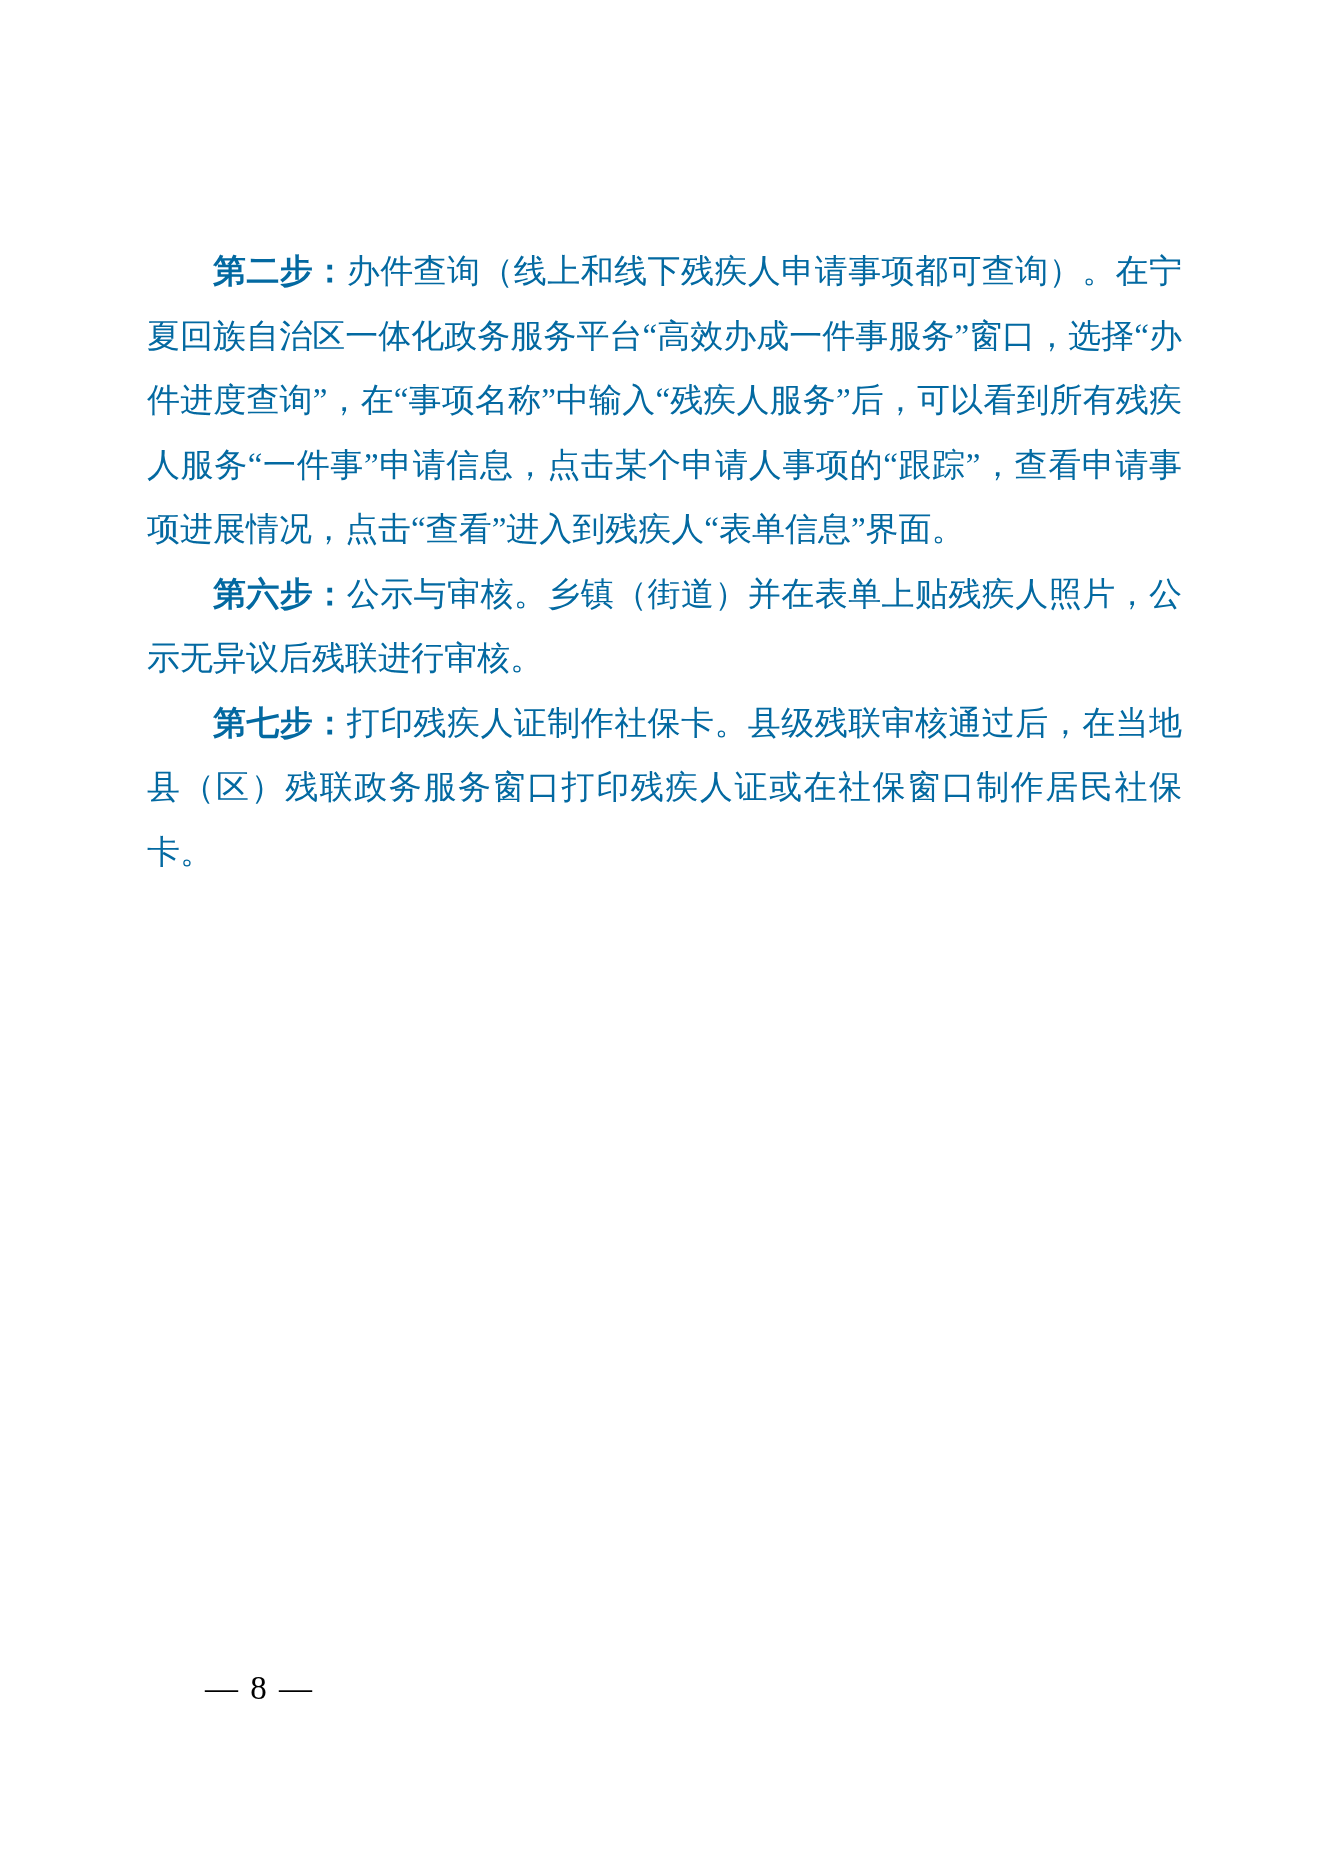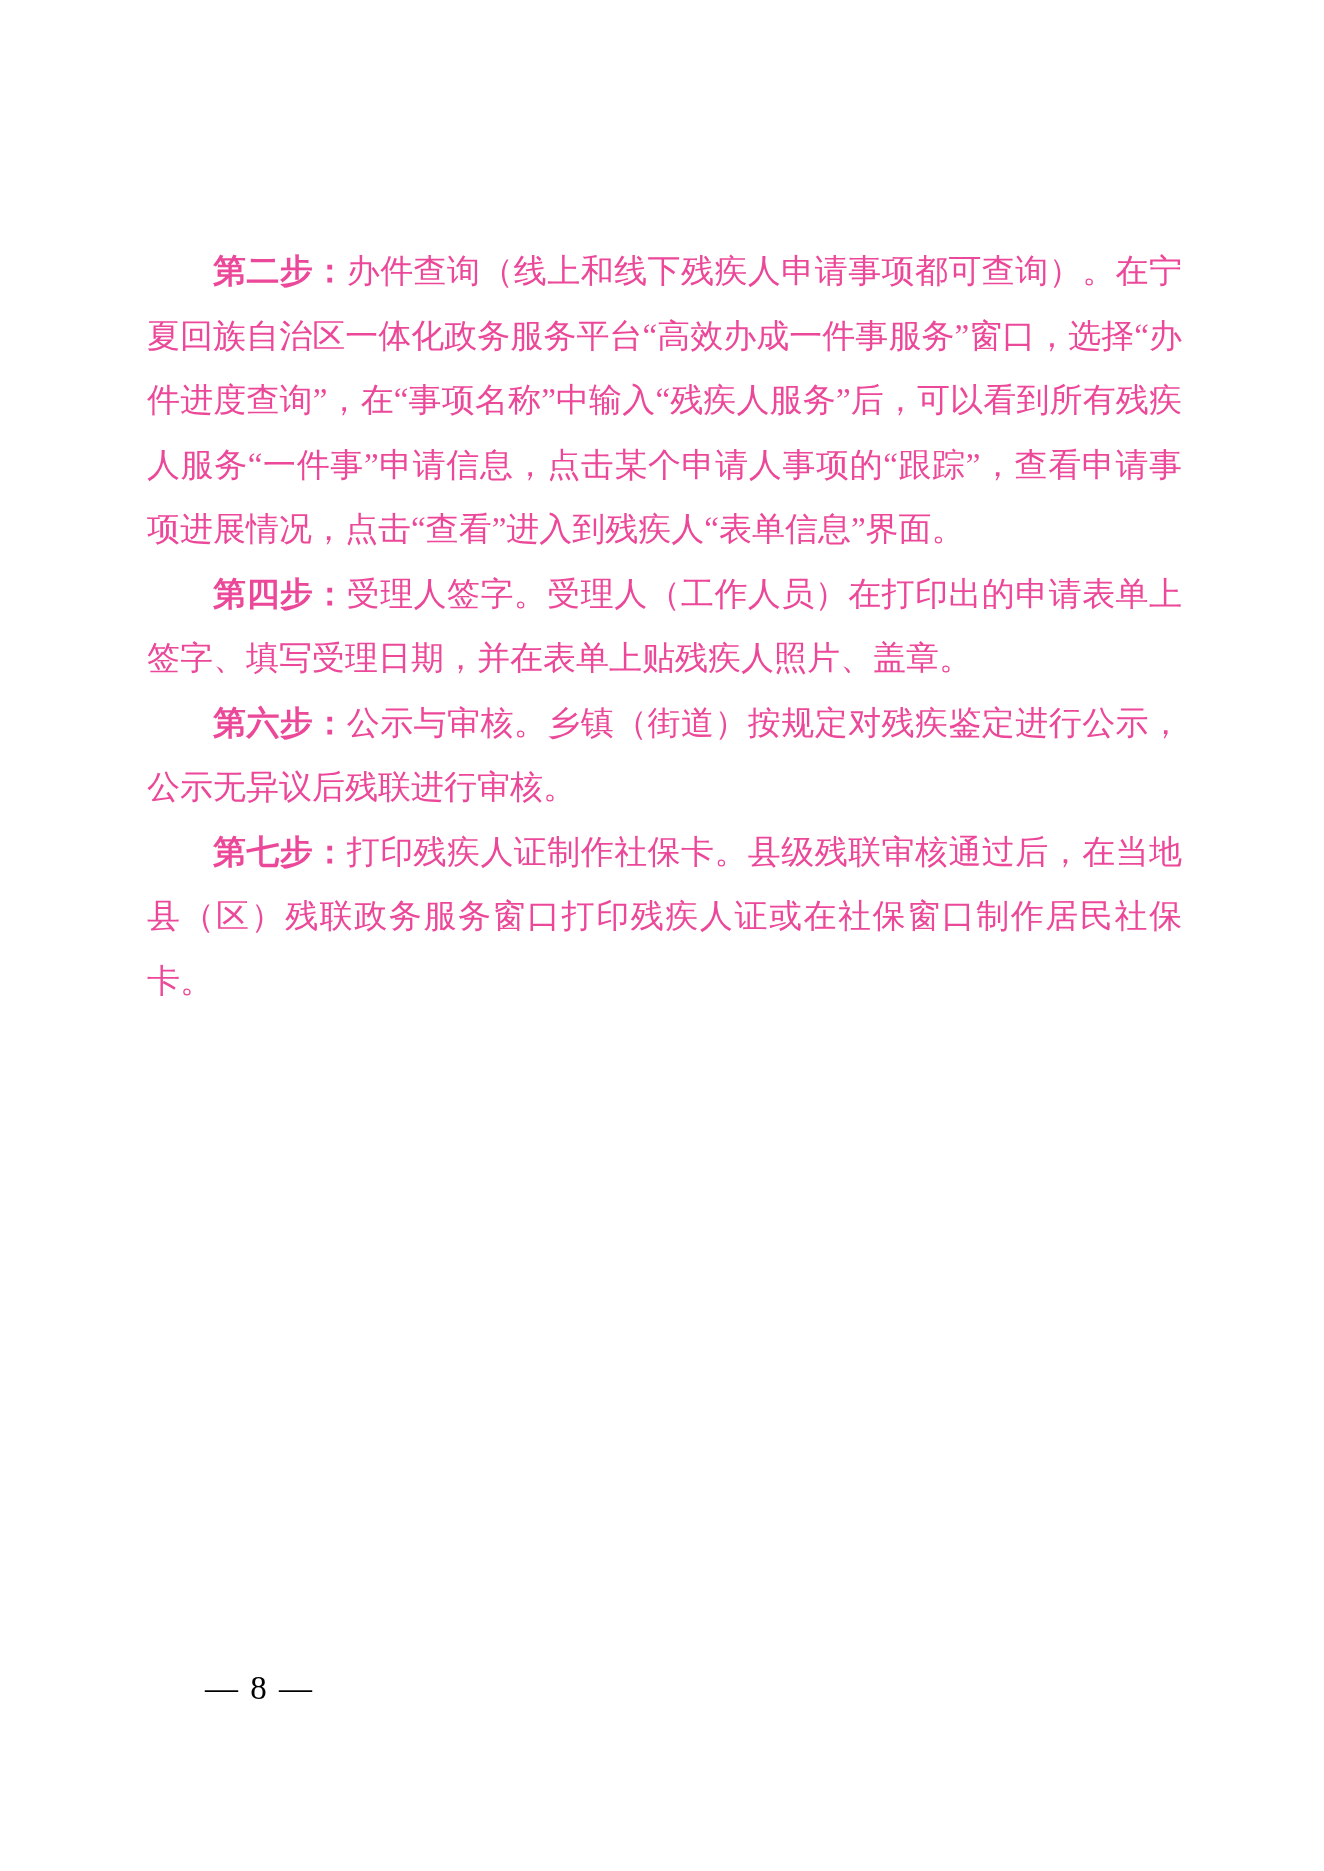--- a/index.html
+++ b/index.html
@@ -24,21 +24,21 @@
     width: 1035px;
   }
   .para {
     margin: 0;
     font-size: 33px;
     line-height: 64.5px;
     text-align: justify;
     text-justify: inter-ideograph;
     text-indent: 2em;
     word-break: break-all;
-    color: #ec4899;
+    color: #0369a1;
   }
   .step-label {
     font-weight: bold;
   }
   .page-number {
     position: absolute;
     left: 205px;
     top: 1668px;
     font-size: 33px;
     line-height: 40px;
@@ -48,23 +48,20 @@
 </style>
 </head>
 <body>
 
 <div class="doc-page">
   <div class="text-block">
     <p class="para">
       <span class="step-label">第二步：</span><span>办件查询（线上和线下残疾人申请事项都可查询）。在宁夏回族自治区一体化政务服务平台“高效办成一件事服务”窗口，选择“办件进度查询”，在“事项名称”中输入“残疾人服务”后，可以看到所有残疾人服务“一件事”申请信息，点击某个申请人事项的“跟踪”，查看申请事项进展情况，点击“查看”进入到残疾人“表单信息”界面。</span>
     </p>
     <p class="para">
-      <span class="step-label">第四步：</span><span>受理人签字。受理人（工作人员）在打印出的申请表单上签字、填写受理日期，并在表单上贴残疾人照片、盖章。</span>
-    </p>
-    <p class="para">
-      <span class="step-label">第六步：</span><span>公示与审核。乡镇（街道）按规定对残疾鉴定进行公示，公示无异议后残联进行审核。</span>
+      <span class="step-label">第六步：</span><span>公示与审核。乡镇（街道）并在表单上贴残疾人照片，公示无异议后残联进行审核。</span>
     </p>
     <p class="para">
       <span class="step-label">第七步：</span><span>打印残疾人证制作社保卡。县级残联审核通过后，在当地县（区）残联政务服务窗口打印残疾人证或在社保窗口制作居民社保卡。</span>
     </p>
   </div>
   <div class="page-number">— 8 —</div>
 </div>
 
 </body></html>

